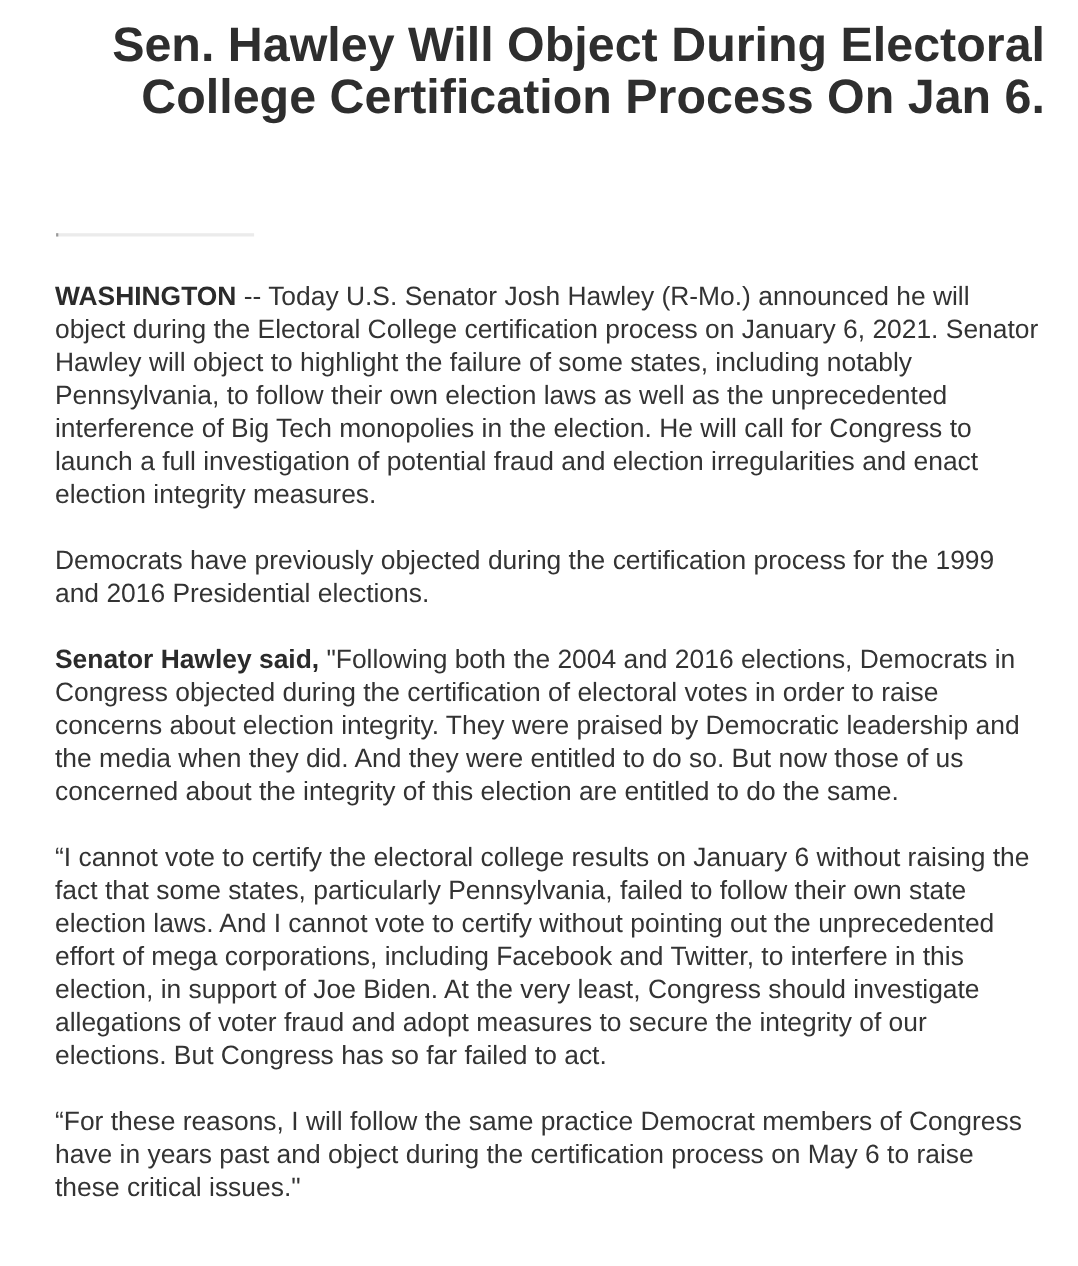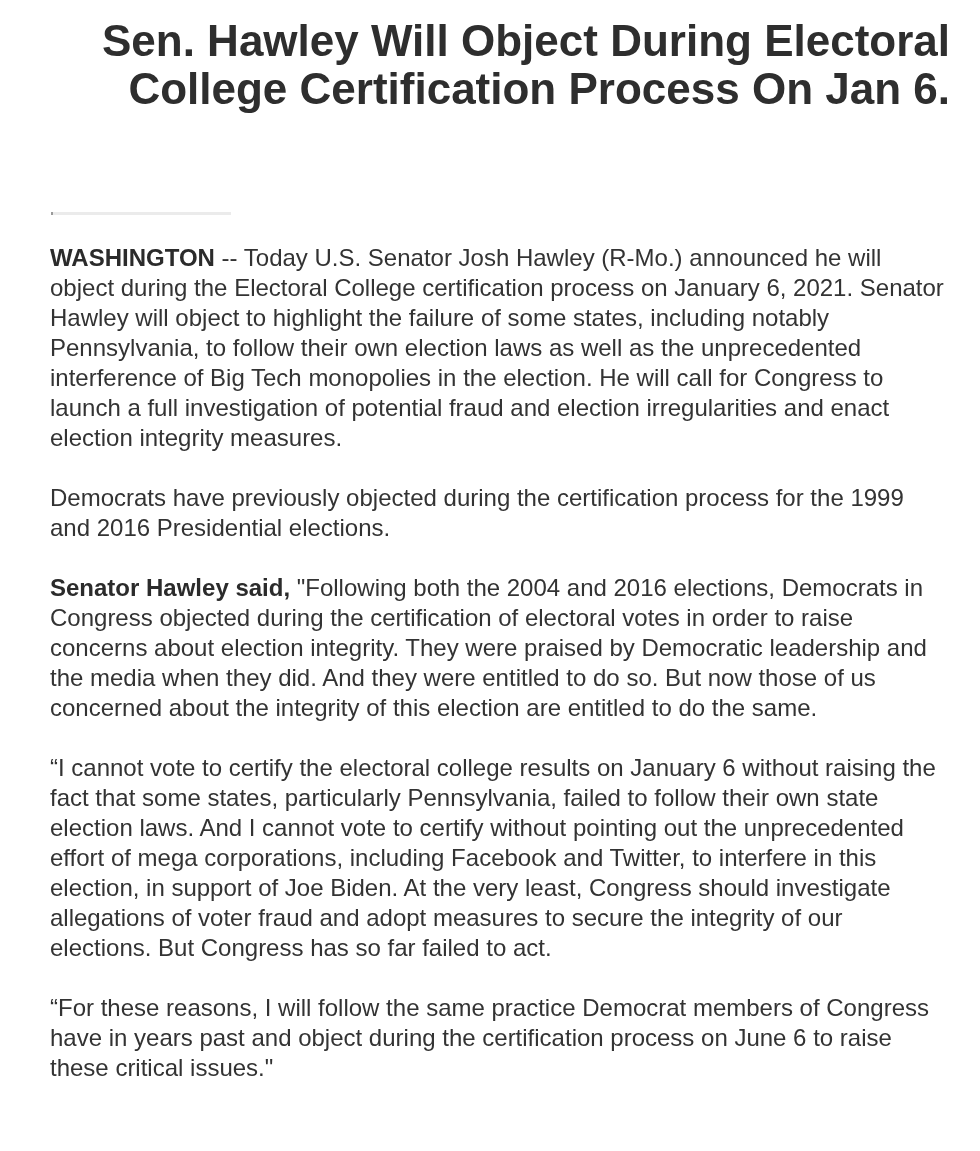--- a/index.html
+++ b/index.html
@@ -51,21 +51,21 @@
     .body {
       position: absolute;
       left: 50px;
       top: 243px;
       width: 900px;
       font-size: 24px;
       line-height: 30px;
       color: #333333;
     }
     .body p {
-      margin: 0 0 30px 0;
+      margin: 12px 0 30px 0;
     }
     .body strong {
       font-weight: bold;
       color: #2b2b2b;
     }
   </style>
 </head>
 <body>
 
 <div class="page">
@@ -76,15 +76,15 @@
 
   <div class="body">
     <p><strong>WASHINGTON</strong><span> -- Today U.S. Senator Josh Hawley (R-Mo.) announced he will object during the Electoral College certification process on January 6, 2021. Senator Hawley will object to highlight the failure of some states, including notably Pennsylvania, to follow their own election laws as well as the unprecedented interference of Big Tech monopolies in the election. He will call for Congress to launch a full investigation of potential fraud and election irregularities and enact election integrity measures.</span></p>
 
     <p><span>Democrats have previously objected during the certification process for the 1999 and 2016 Presidential elections.</span></p>
 
     <p><strong>Senator Hawley said,</strong><span> "Following both the 2004 and 2016 elections, Democrats in Congress objected during the certification of electoral votes in order to raise concerns about election integrity. They were praised by Democratic leadership and the media when they did. And they were entitled to do so. But now those of us concerned about the integrity of this election are entitled to do the same.</span></p>
 
     <p><span>“I cannot vote to certify the electoral college results on January 6 without raising the fact that some states, particularly Pennsylvania, failed to follow their own state election laws. And I cannot vote to certify without pointing out the unprecedented effort of mega corporations, including Facebook and Twitter, to interfere in this election, in support of Joe Biden. At the very least, Congress should investigate allegations of voter fraud and adopt measures to secure the integrity of our elections. But Congress has so far failed to act.</span></p>
 
-    <p><span>“For these reasons, I will follow the same practice Democrat members of Congress have in years past and object during the certification process on June 6 to raise these critical issues."</span></p>
+    <p><span>“For these reasons, I will follow the same practice Democrat members of Congress have in years past and object during the certification process on May 6 to raise these critical issues."</span></p>
   </div>
 </div>
 
 </body></html>

